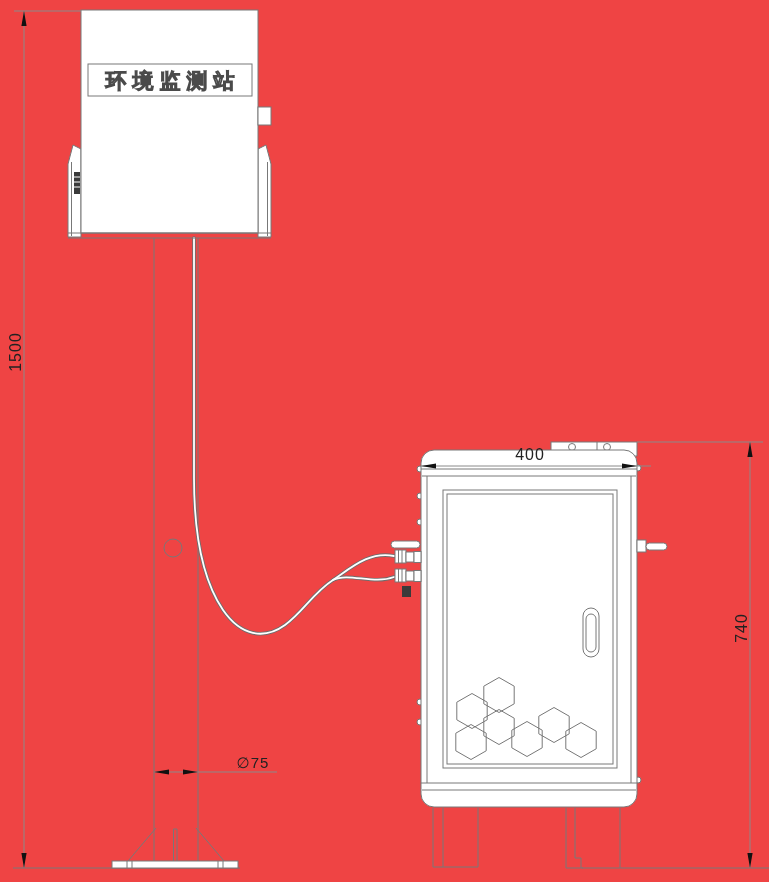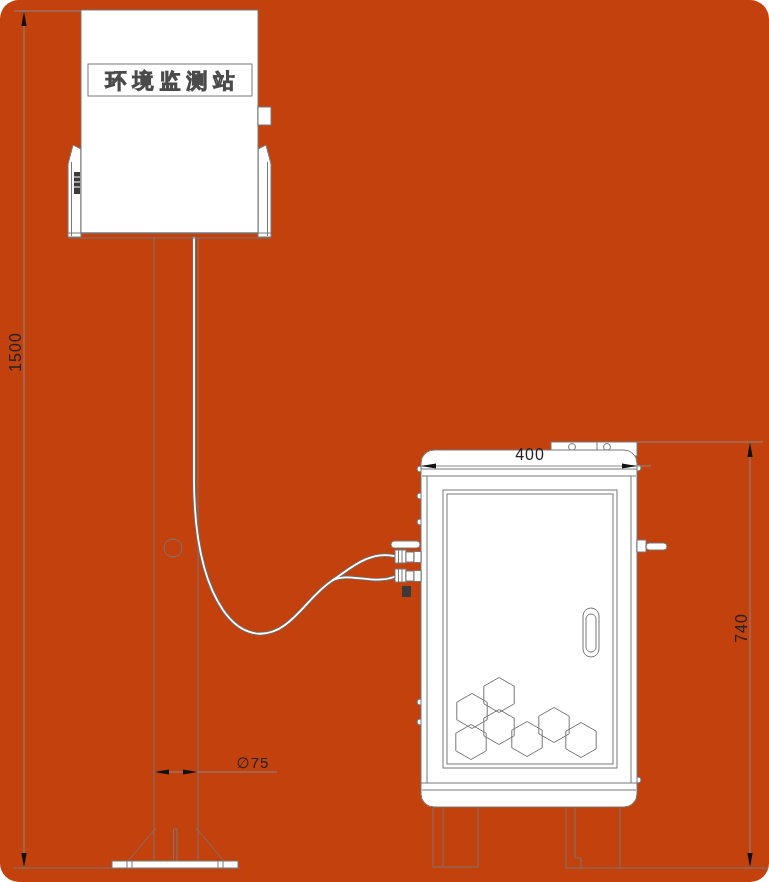--- a/index.html
+++ b/index.html
@@ -1,22 +1,21 @@
 <!DOCTYPE html>
 <html><head>
 <meta charset="utf-8">
 <style>
   html,body{margin:0;padding:0;background:#ffffff;}
   .canvas{
     position:relative;
     width:769px;height:882px;
-    background:#c2410c;
+    background:#ef4444;
     font-family:"Liberation Sans", sans-serif;
     overflow:hidden;
-    border-radius:19px;
   }
   svg{display:block;}
   .ln{stroke:#787878;stroke-width:1;fill:none;}
   .fillwhite{fill:#ffffff;}
   .nofill{fill:none;}
   .dimline{stroke:#8a8a8a;stroke-width:1;fill:none;}
   .arrow{fill:#111111;stroke:none;}
   .dimtext{
     font-family:"Liberation Sans", sans-serif;
     font-size:16px;

